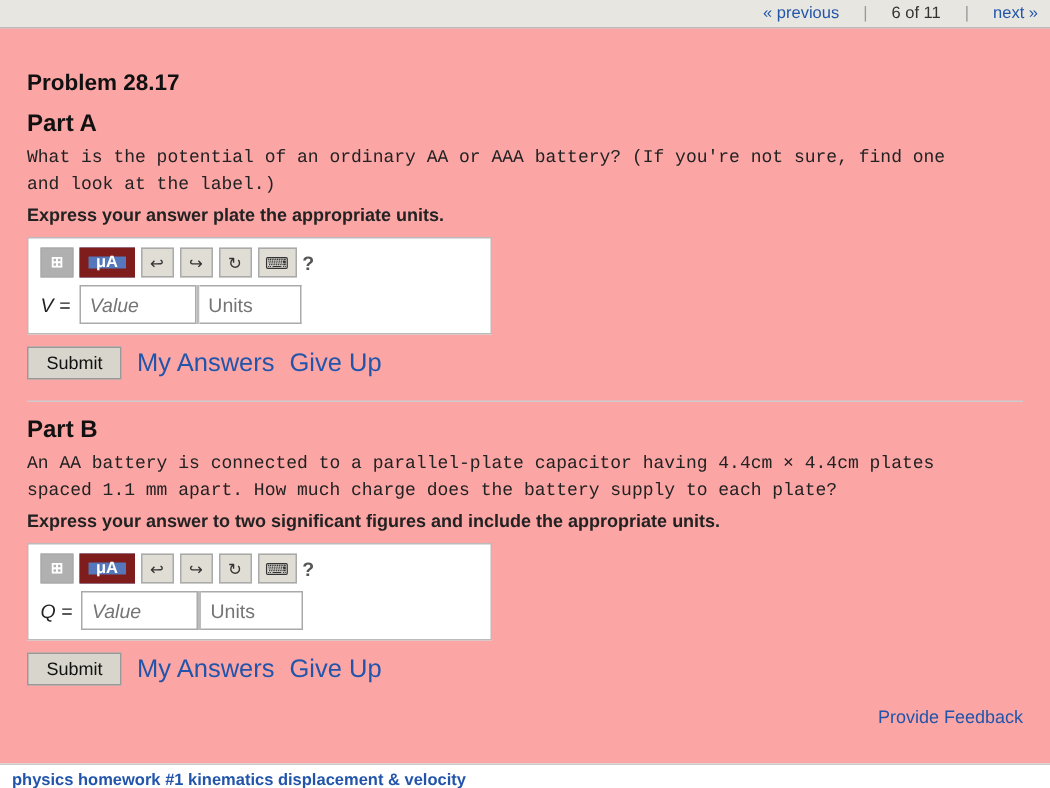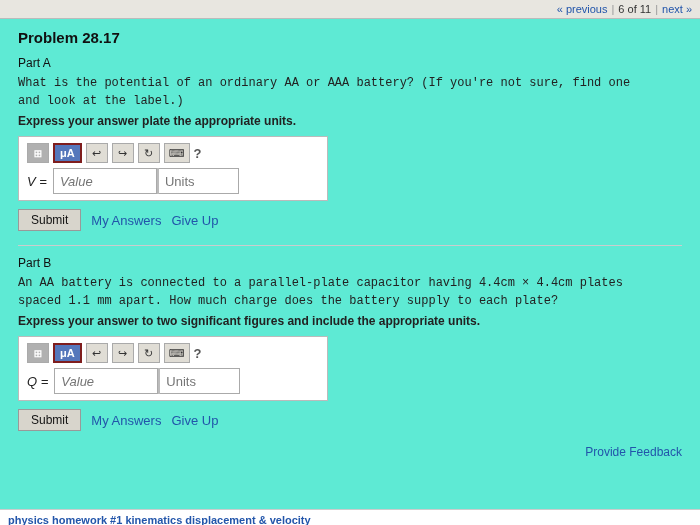--- a/index.html
+++ b/index.html
@@ -13,42 +13,42 @@
     }
     .top-bar {
       background: #e8e6e0;
       border-bottom: 1px solid #bbb;
       padding: 3px 8px;
       display: flex;
       justify-content: flex-end;
       align-items: center;
       font-size: 11px;
       color: #333;
-      gap: 4px;
+      gap: 16px;
     }
     .top-bar a {
       color: #2255aa;
       text-decoration: none;
     }
     .top-bar .sep { color: #999; }
     .main-content {
-      background: #5eead4;
+      background: #fca5a5;
       margin: 0;
-      padding: 10px 18px 10px 18px;
+      padding: 28px 18px 10px 18px;
       min-height: 490px;
     }
     .problem-title {
       font-size: 15px;
       font-weight: bold;
       margin-bottom: 10px;
       color: #111;
     }
     .part-label {
-      font-size: 12px;
-      font-weight: normal;
+      font-size: 16px;
+      font-weight: bold;
       margin-bottom: 4px;
       color: #111;
     }
     .part-question {
       font-size: 12px;
       color: #222;
       margin-bottom: 4px;
       line-height: 1.5;
       max-width: 640px;
       font-family: Liberation Mono, monospace;
@@ -88,21 +88,21 @@
     }
     .toolbar-btn.matrix {
       background: #b0b0b0;
       color: #fff;
       font-weight: bold;
       font-size: 10px;
     }
     .toolbar-mu {
       background: #5577bb;
       color: #fff;
-      border: 2px solid #7f1d1d;
+      border: 6px solid #7f1d1d;
       padding: 2px 5px;
       font-size: 11px;
       font-weight: bold;
       height: 20px;
       display: flex;
       align-items: center;
     }
     .input-row {
       display: flex;
       align-items: center;
@@ -113,32 +113,32 @@
       font-style: italic;
       margin-right: 6px;
       color: #222;
     }
     .value-input {
       border: 1px solid #aaa;
       padding: 3px 6px;
       font-size: 13px;
       font-style: italic;
       color: #888;
-      width: 104px;
+      width: 78px;
       height: 26px;
       background: #fff;
       outline: none;
     }
     .units-input {
       border: 1px solid #aaa;
       border-left: none;
       padding: 3px 6px;
       font-size: 13px;
       color: #555;
-      width: 80px;
+      width: 68px;
       height: 26px;
       background: #fff;
       outline: none;
     }
     .divider-line {
       width: 2px;
       height: 26px;
       background: #bbb;
     }
     .submit-row {
@@ -150,21 +150,21 @@
     .submit-btn {
       background: #d8d5cc;
       border: 1px solid #999;
       padding: 3px 12px;
       font-size: 12px;
       cursor: pointer;
       color: #111;
     }
     .link-btn {
       color: #2255aa;
-      font-size: 13px;
+      font-size: 17px;
       text-decoration: none;
       cursor: pointer;
       background: none;
       border: none;
     }
     .part-divider {
       border: none;
       border-top: 1px solid #ccc;
       margin: 10px 0 10px 0;
     }

